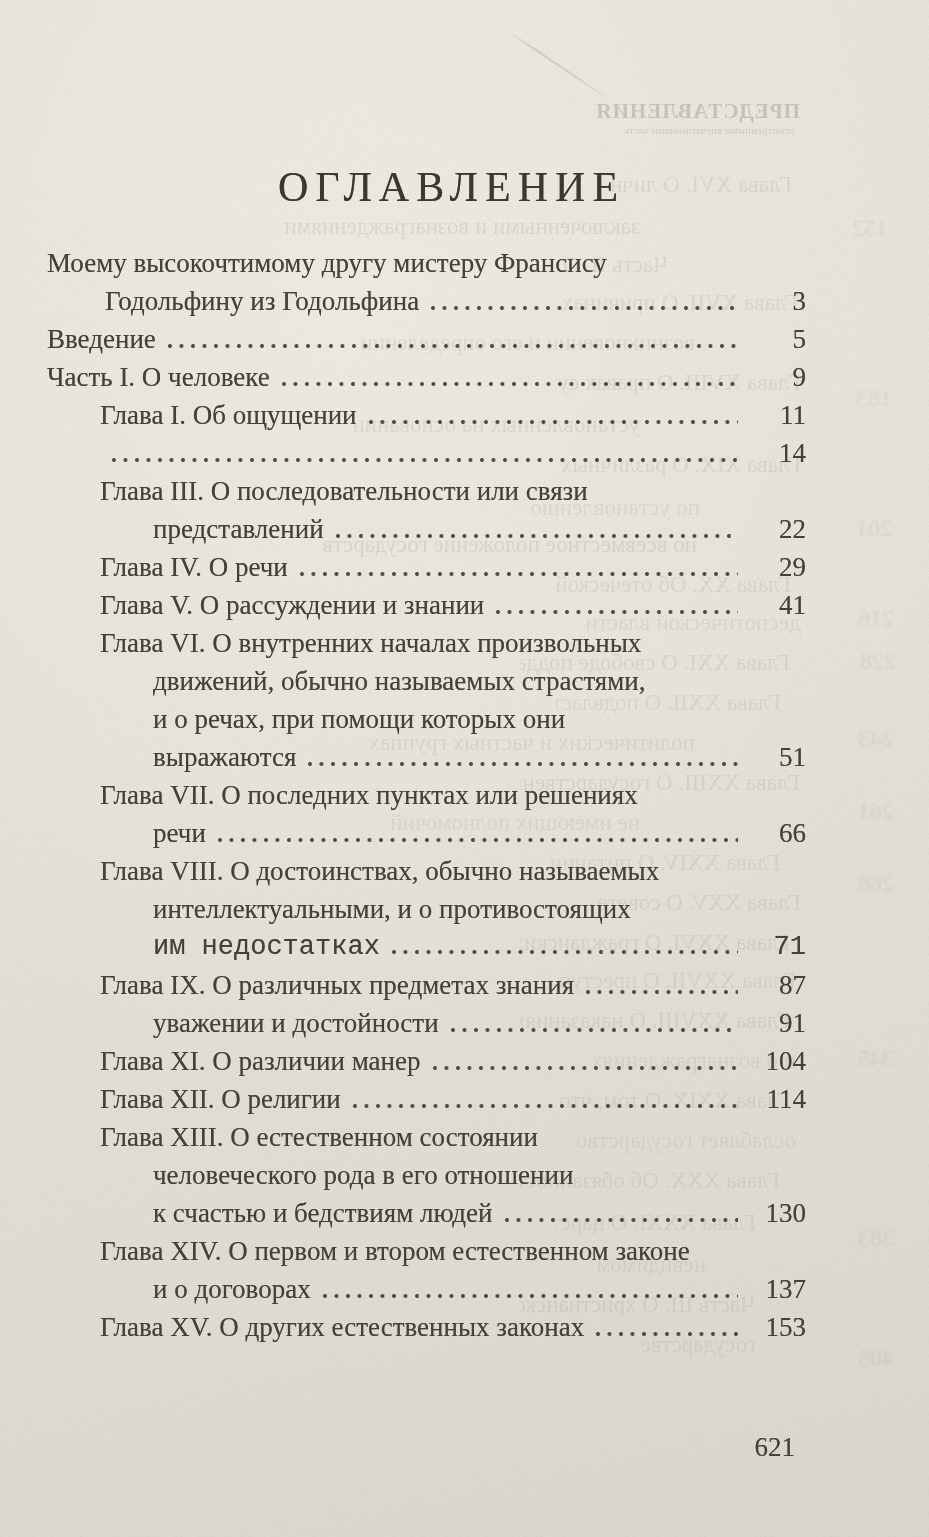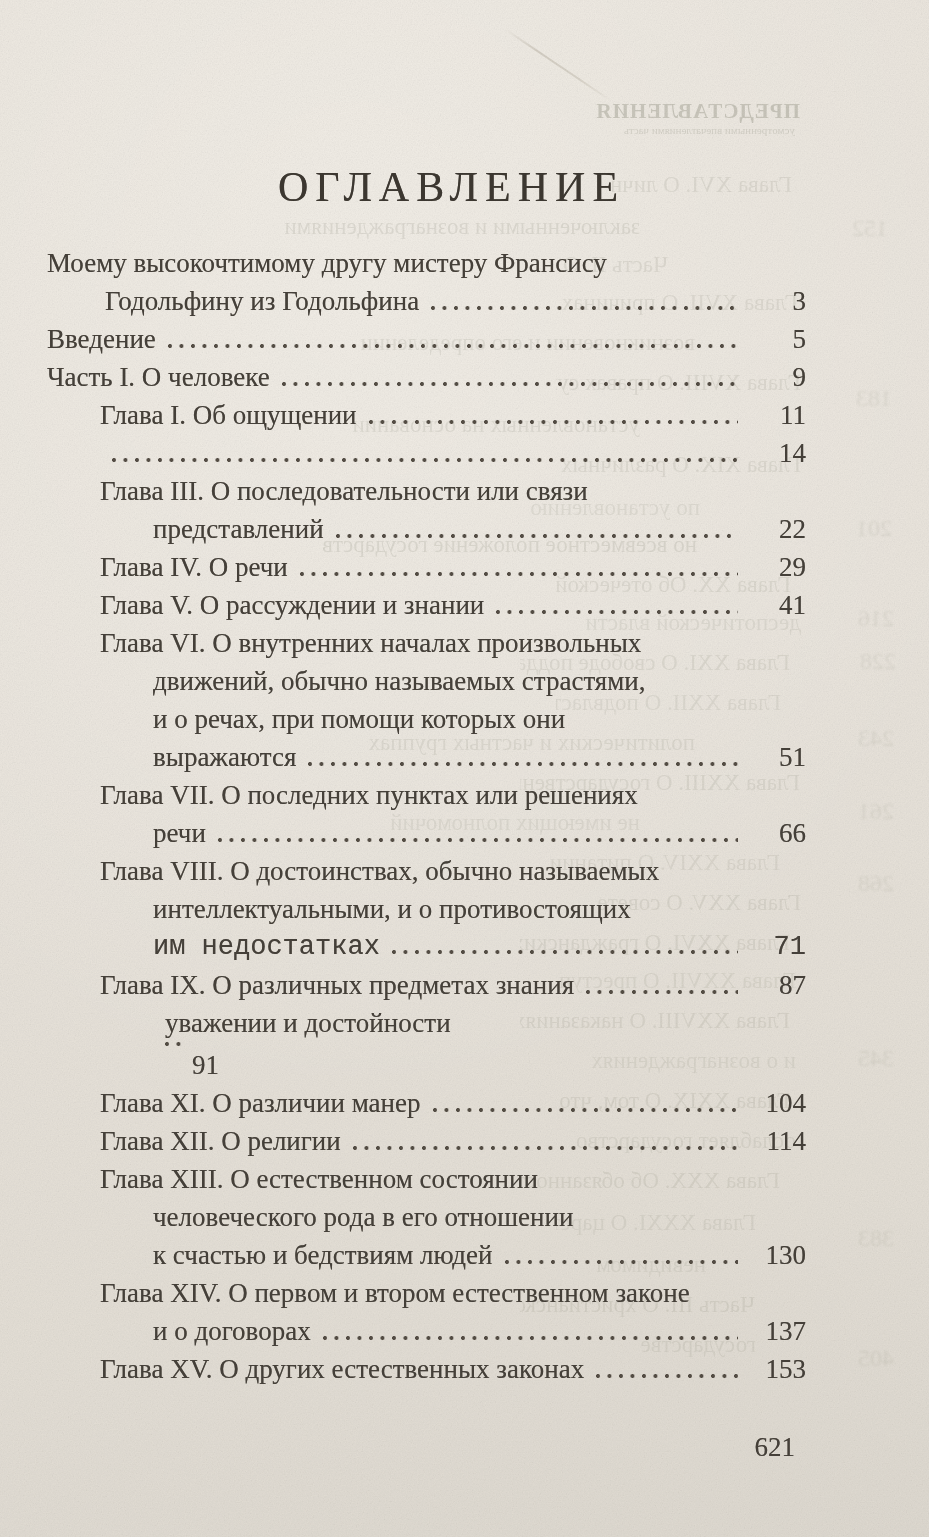--- a/index.html
+++ b/index.html
@@ -202,21 +202,21 @@
       <div class="toc-line" style="padding-left: 106px; font-family: Liberation Mono, monospace;">
         <span class="t">им недостатках</span>
         <span class="leader"></span>
         <span class="pg">71</span>
       </div>
       <div class="toc-line" style="padding-left: 53px;">
         <span class="t">Глава IX. О различных предметах знания</span>
         <span class="leader"></span>
         <span class="pg">87</span>
       </div>
-      <div class="toc-line" style="padding-left: 106px; flex-direction: column;">
+      <div class="toc-line" style="padding-left: 106px;">
         <span class="t">уважении и достойности</span>
         <span class="leader"></span>
         <span class="pg">91</span>
       </div>
       <div class="toc-line" style="padding-left: 53px;">
         <span class="t">Глава XI. О различии манер</span>
         <span class="leader"></span>
         <span class="pg">104</span>
       </div>
       <div class="toc-line" style="padding-left: 53px;">

